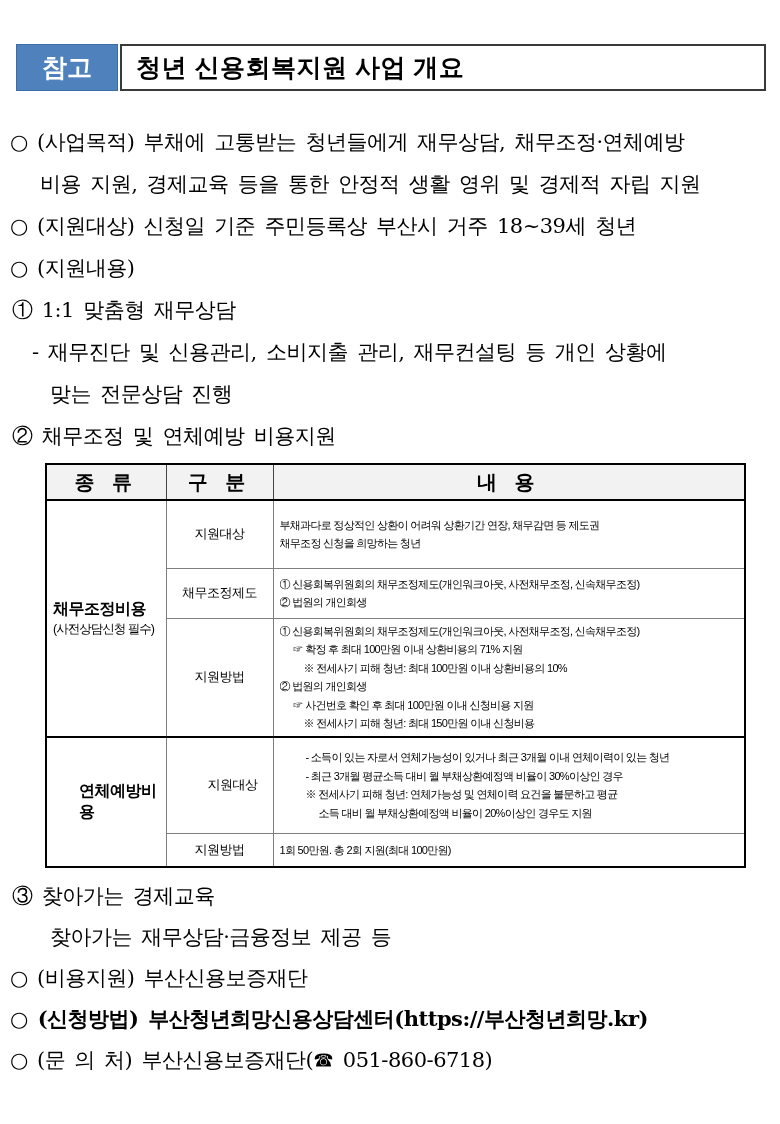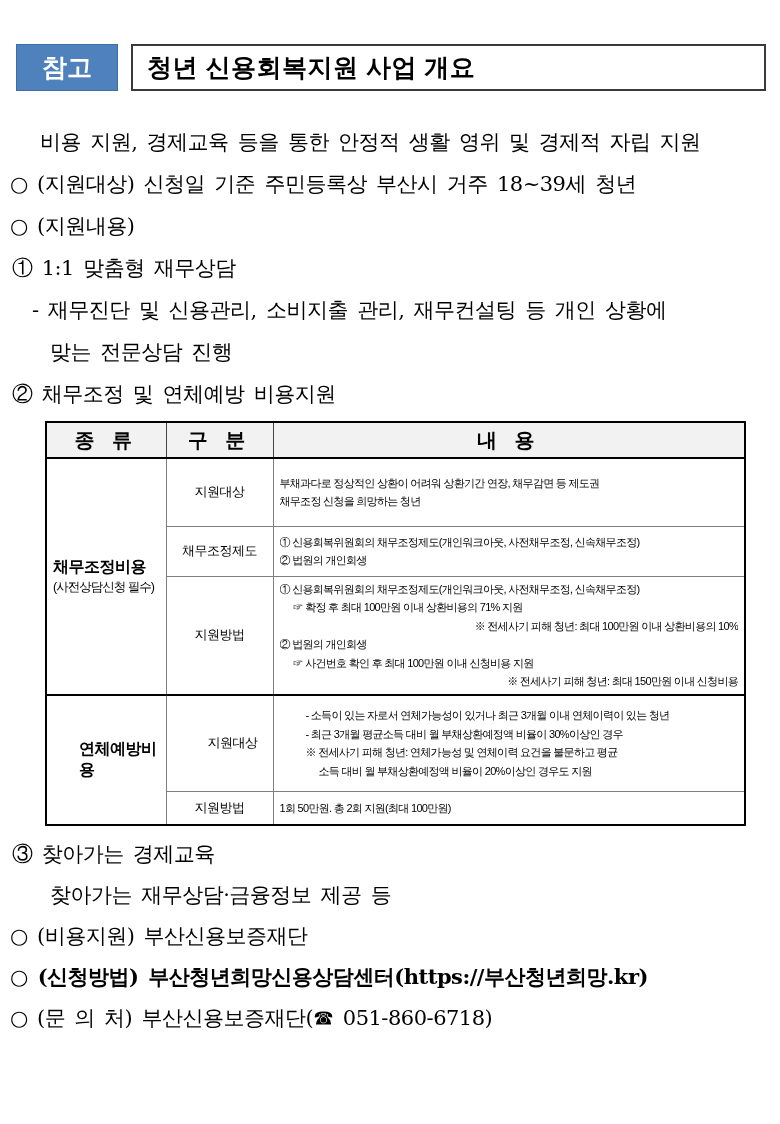--- a/index.html
+++ b/index.html
@@ -9,21 +9,21 @@
     color:#000;
     overflow:hidden;
     font-family:"DejaVu Serif", serif;
   }
   
   .doc-header{
     display:flex;
     margin:44px 14px 0 16px;
     height:47px;
     align-items:stretch;
-    gap:13px;
+    gap:2px;
   }
   .badge{
     width:102px;
     background:#4f81bd;
     border:1px solid #3a6ea5;
     color:#fff;
     font-family:"Liberation Sans", sans-serif;
     font-weight:bold;
     font-size:25px;
     display:flex;align-items:center;justify-content:center;
@@ -93,40 +93,41 @@
   }
   td.content-cell{
     font-size:11px;
     letter-spacing:-0.7px;
     line-height:18.5px;
     padding-left:9px;
     margin-left:40px;
   }
   td.content-cell .cl{white-space:nowrap;overflow:hidden;}
   .cind-1{padding-left:13px;}
-  .cind-2{padding-left:24px;text-align:right;}
+  .cind-2{padding-left:24px;}
   tr.h-r1 td{height:68px;}
   tr.h-r2 td{height:50px;}
   tr.h-r3 td{height:116px;}
   tr.h-r4 td{height:97px;padding-left:32px;}
   tr.h-r5 td{height:33px;}
   tr.gsep td{border-top:2px solid #000;}
   
   .doc-footer{margin:8px 12px 0 10px;}
   .doc-footer .line{height:41px;}
 </style>
 </head>
 <body>
 
 <div class="doc-header">
   <div class="badge">참고</div>
   <div class="title-box">청년 신용회복지원 사업 개요</div>
 </div>
 
 <div class="doc-body">
+  <div class="line ind-0">○ (사업목적) 부채에 고통받는 청년들에게 재무상담, 채무조정·연체예방</div>
   <div class="line ind-1">비용 지원, 경제교육 등을 통한 안정적 생활 영위 및 경제적 자립 지원</div>
   <div class="line ind-0">○ (지원대상) 신청일 기준 주민등록상 부산시 거주 18~39세 청년</div>
   <div class="line ind-0">○ (지원내용)</div>
   <div class="line ind-b">① 1:1 맞춤형 재무상담</div>
   <div class="line ind-2">- 재무진단 및 신용관리, 소비지출 관리, 재무컨설팅 등 개인 상황에</div>
   <div class="line ind-3">맞는 전문상담 진행</div>
   <div class="line ind-b">② 채무조정 및 연체예방 비용지원</div>
 </div>
 
 <div class="table-wrap">

